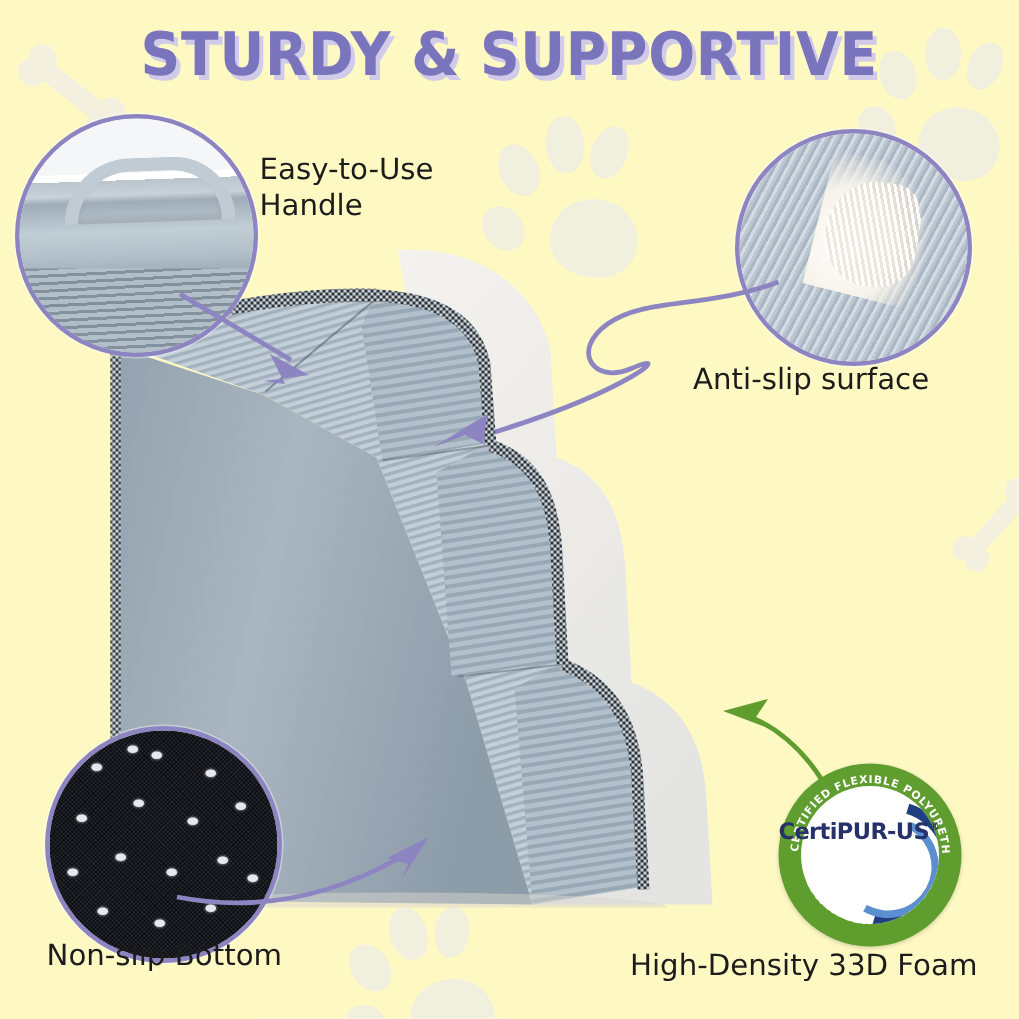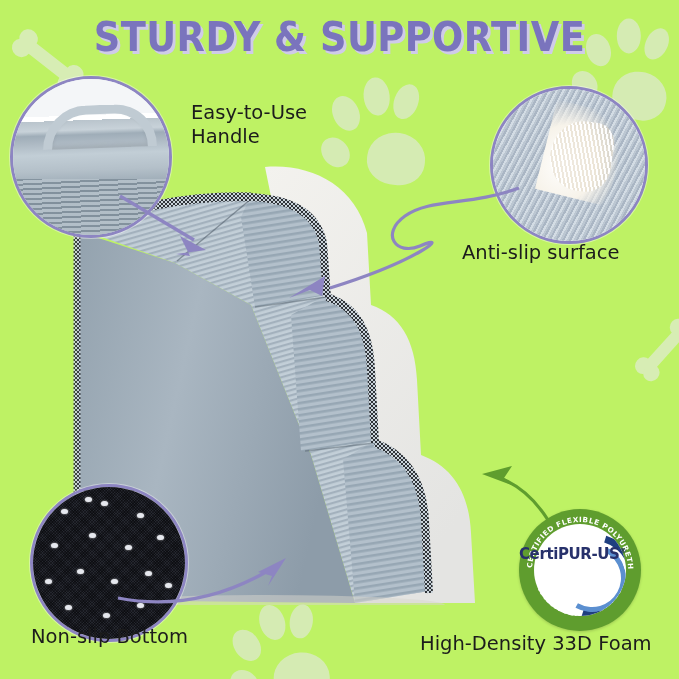--- a/index.html
+++ b/index.html
@@ -7,21 +7,21 @@
     padding: 0;
     background: #fdf9f0;
   }
   body {
     font-family: "Liberation Sans", sans-serif;
   }
   #infographic {
     position: relative;
     width: 679px;
     height: 679px;
-    background: #bef264;
+    background: #fef9c3;
     overflow: hidden;
   }
 
   
   .watermark {
     position: absolute;
     opacity: 0.55;
     pointer-events: none;
   }
   .paw { position: absolute; }
@@ -146,21 +146,21 @@
 
   
   .label {
     position: absolute;
     color: #1c1c1c;
     font-family: "DejaVu Sans", sans-serif;
     font-size: 19.5px;
     line-height: 1.25;
     white-space: pre-line;
   }
-  #label-handle   { left: 173px; top: 101px; margin-left: 18px; }
+  #label-handle   { left: 173px; top: 101px; }
   #label-antislip { left: 462px; top: 241px; }
   #label-bottom   { left: 31px;  top: 625px; }
   #label-foam     { left: 420px; top: 632px; }
 
   
   #badge {
     position: absolute;
     left: 519px; top: 509px;
     width: 122px; height: 122px;
     border-radius: 50%;

